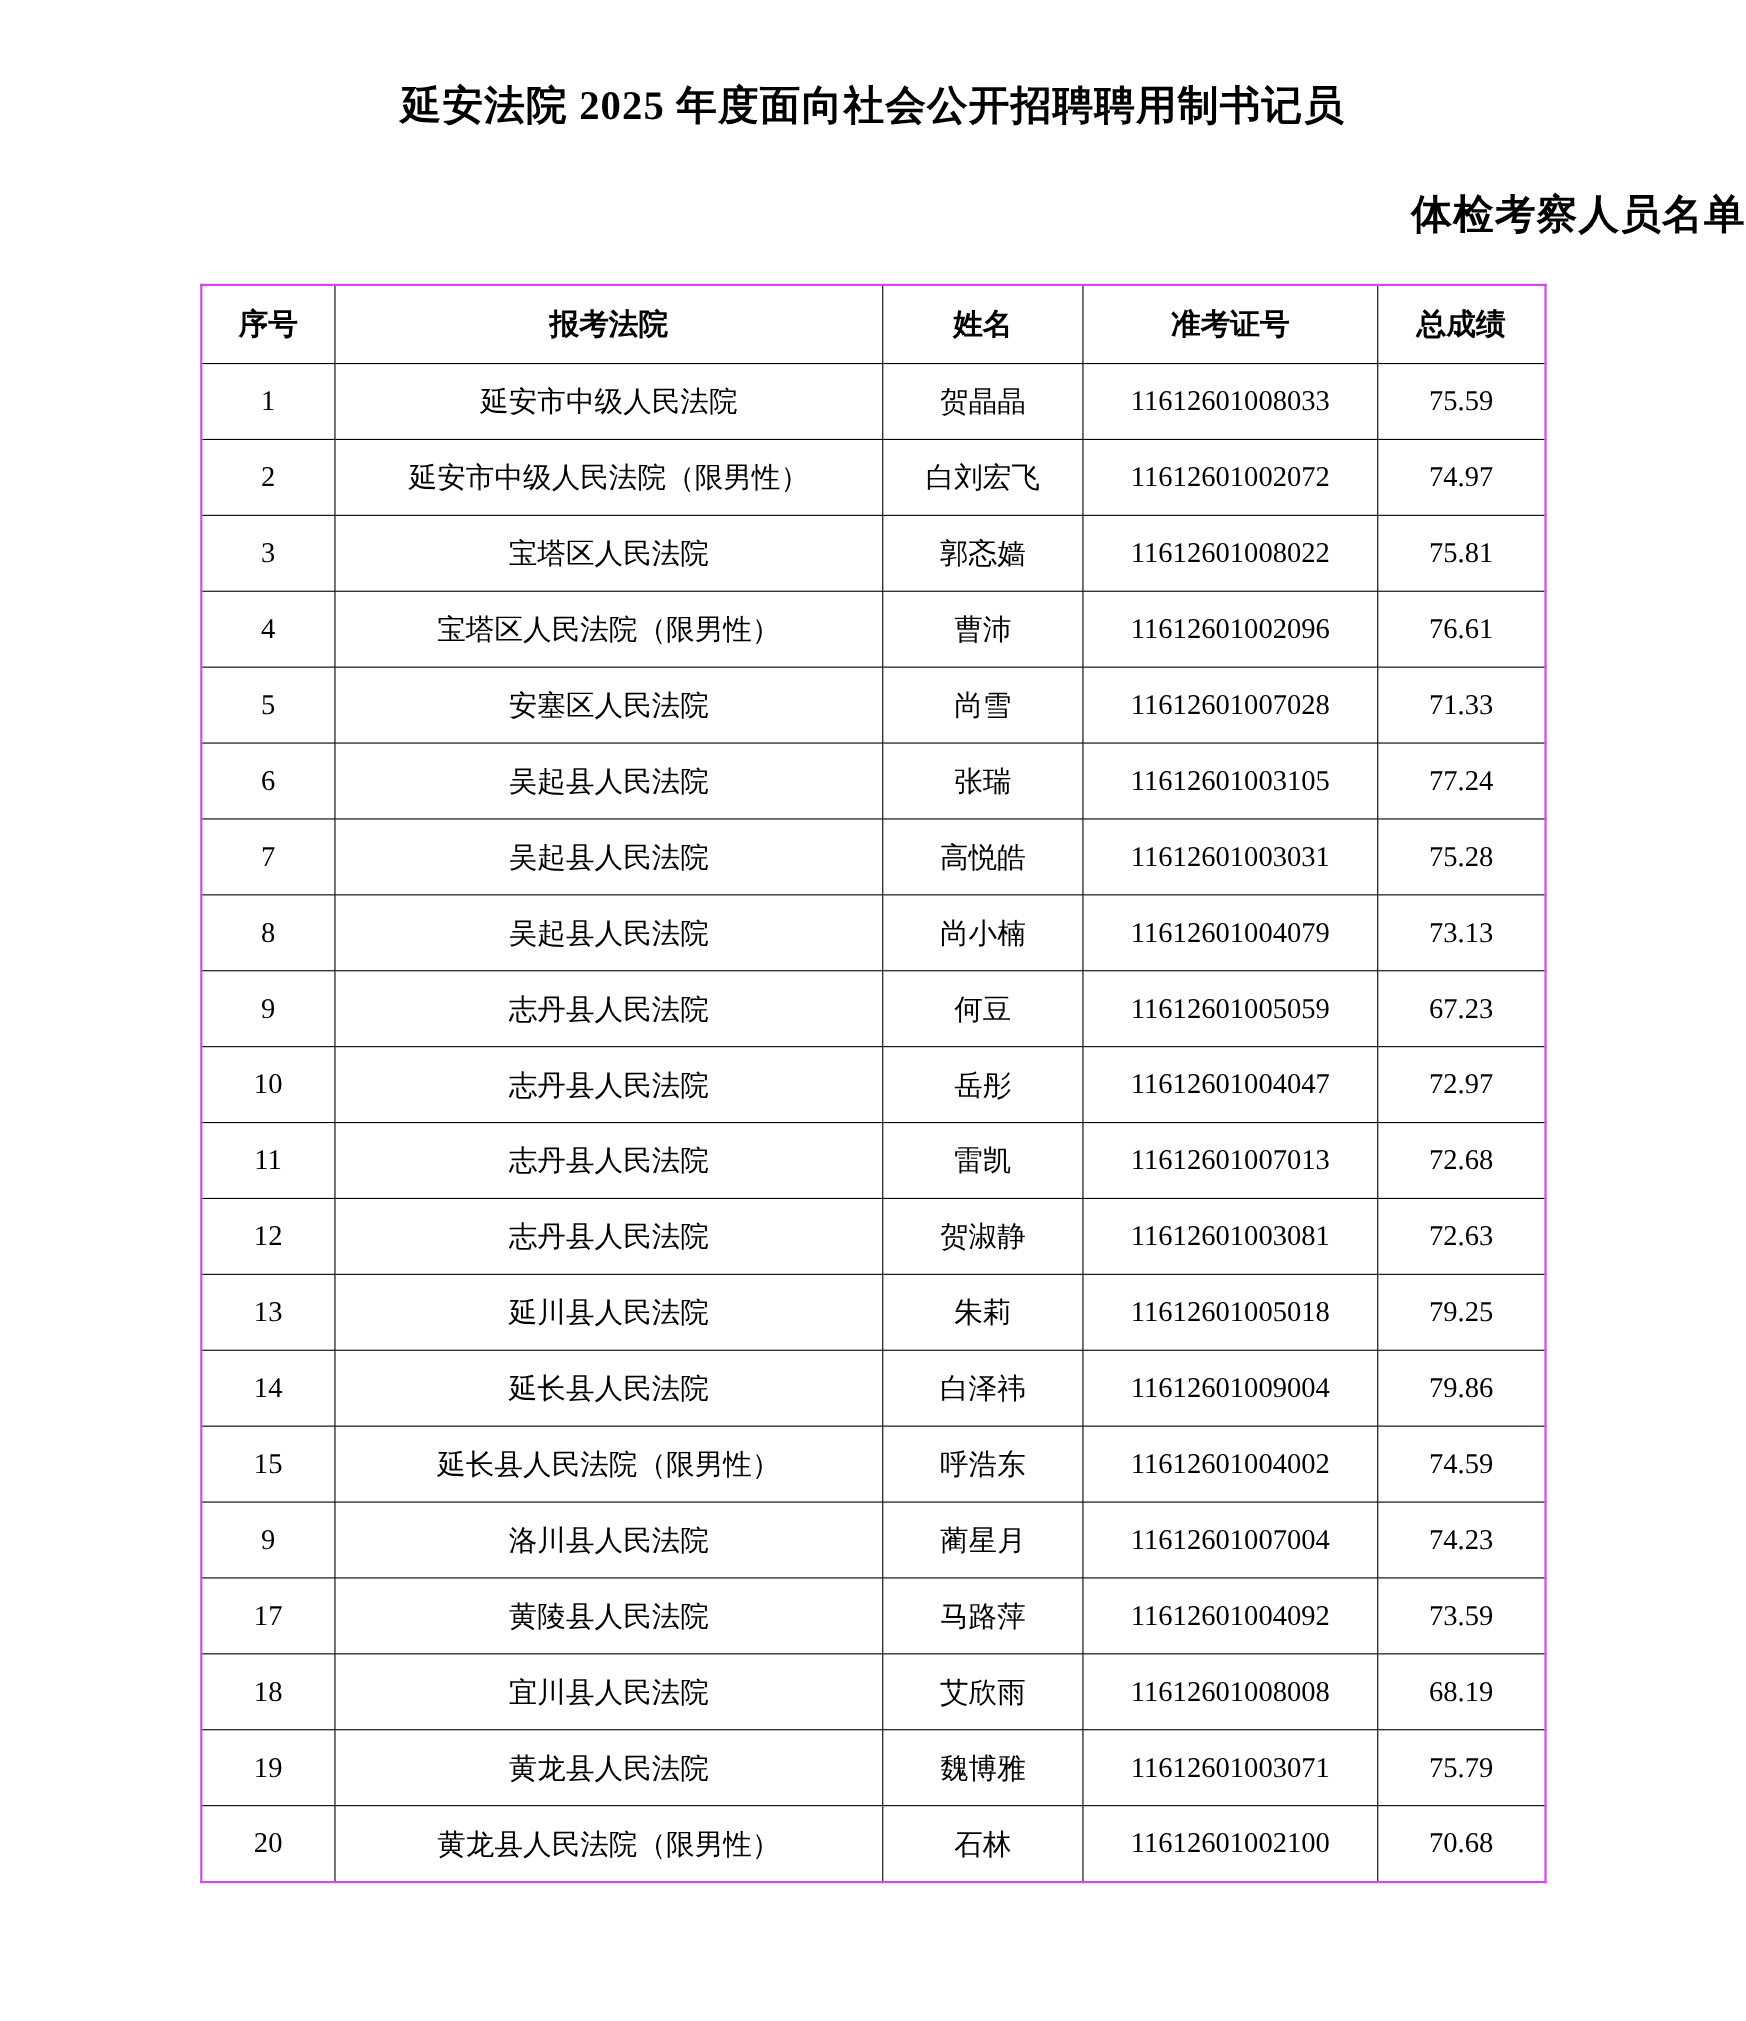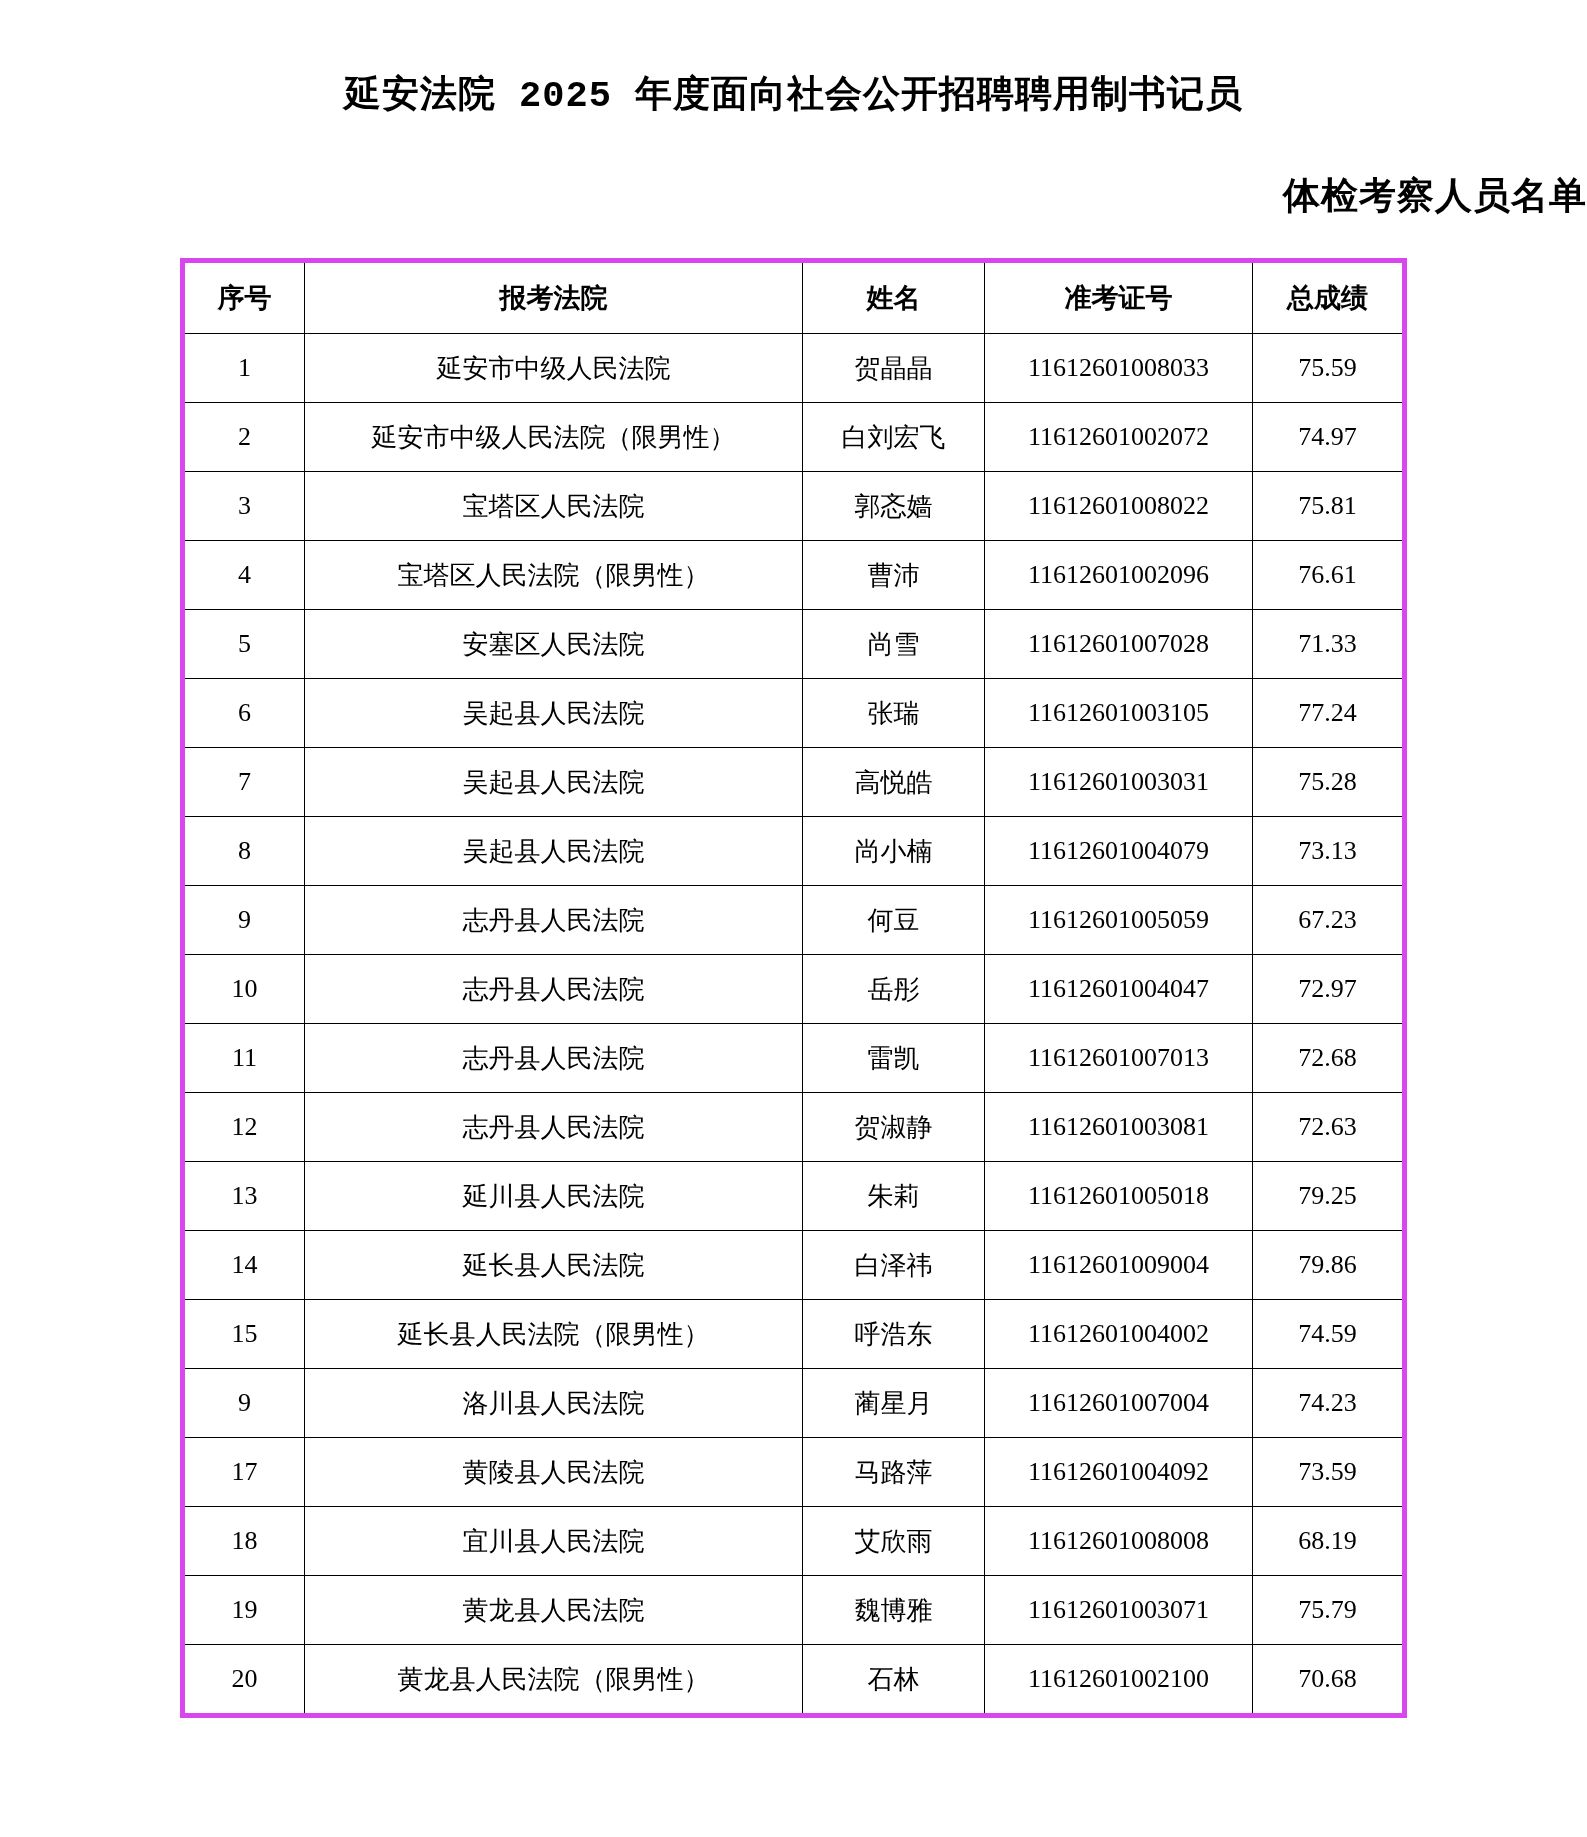--- a/index.html
+++ b/index.html
@@ -22,37 +22,36 @@
   .title-block {
     text-align: center;
     font-weight: bold;
     font-size: 37px;
     line-height: 1.0;
     letter-spacing: 1px;
   }
   .title-line-1 {
     margin: 0 0 15px 0;
     padding: 0;
-    font-family: Liberation Mono, monospace;
   }
   .title-line-2 {
     margin: 62px 0 0 0;
     padding: 0;
     text-align: right;
   }
   .table-wrap {
     margin-top: 44px;
     display: flex;
     justify-content: center;
   }
   table.roster {
     border-collapse: collapse;
     table-layout: fixed;
     width: 1222px;
-    border: 5px solid #d946ef;
+    border: 2px solid #d946ef;
   }
   table.roster th,
   table.roster td {
     border: 1px solid #000000;
     text-align: center;
     vertical-align: middle;
     font-size: 26px;
     height: 68px;
     padding: 0 4px;
   }

